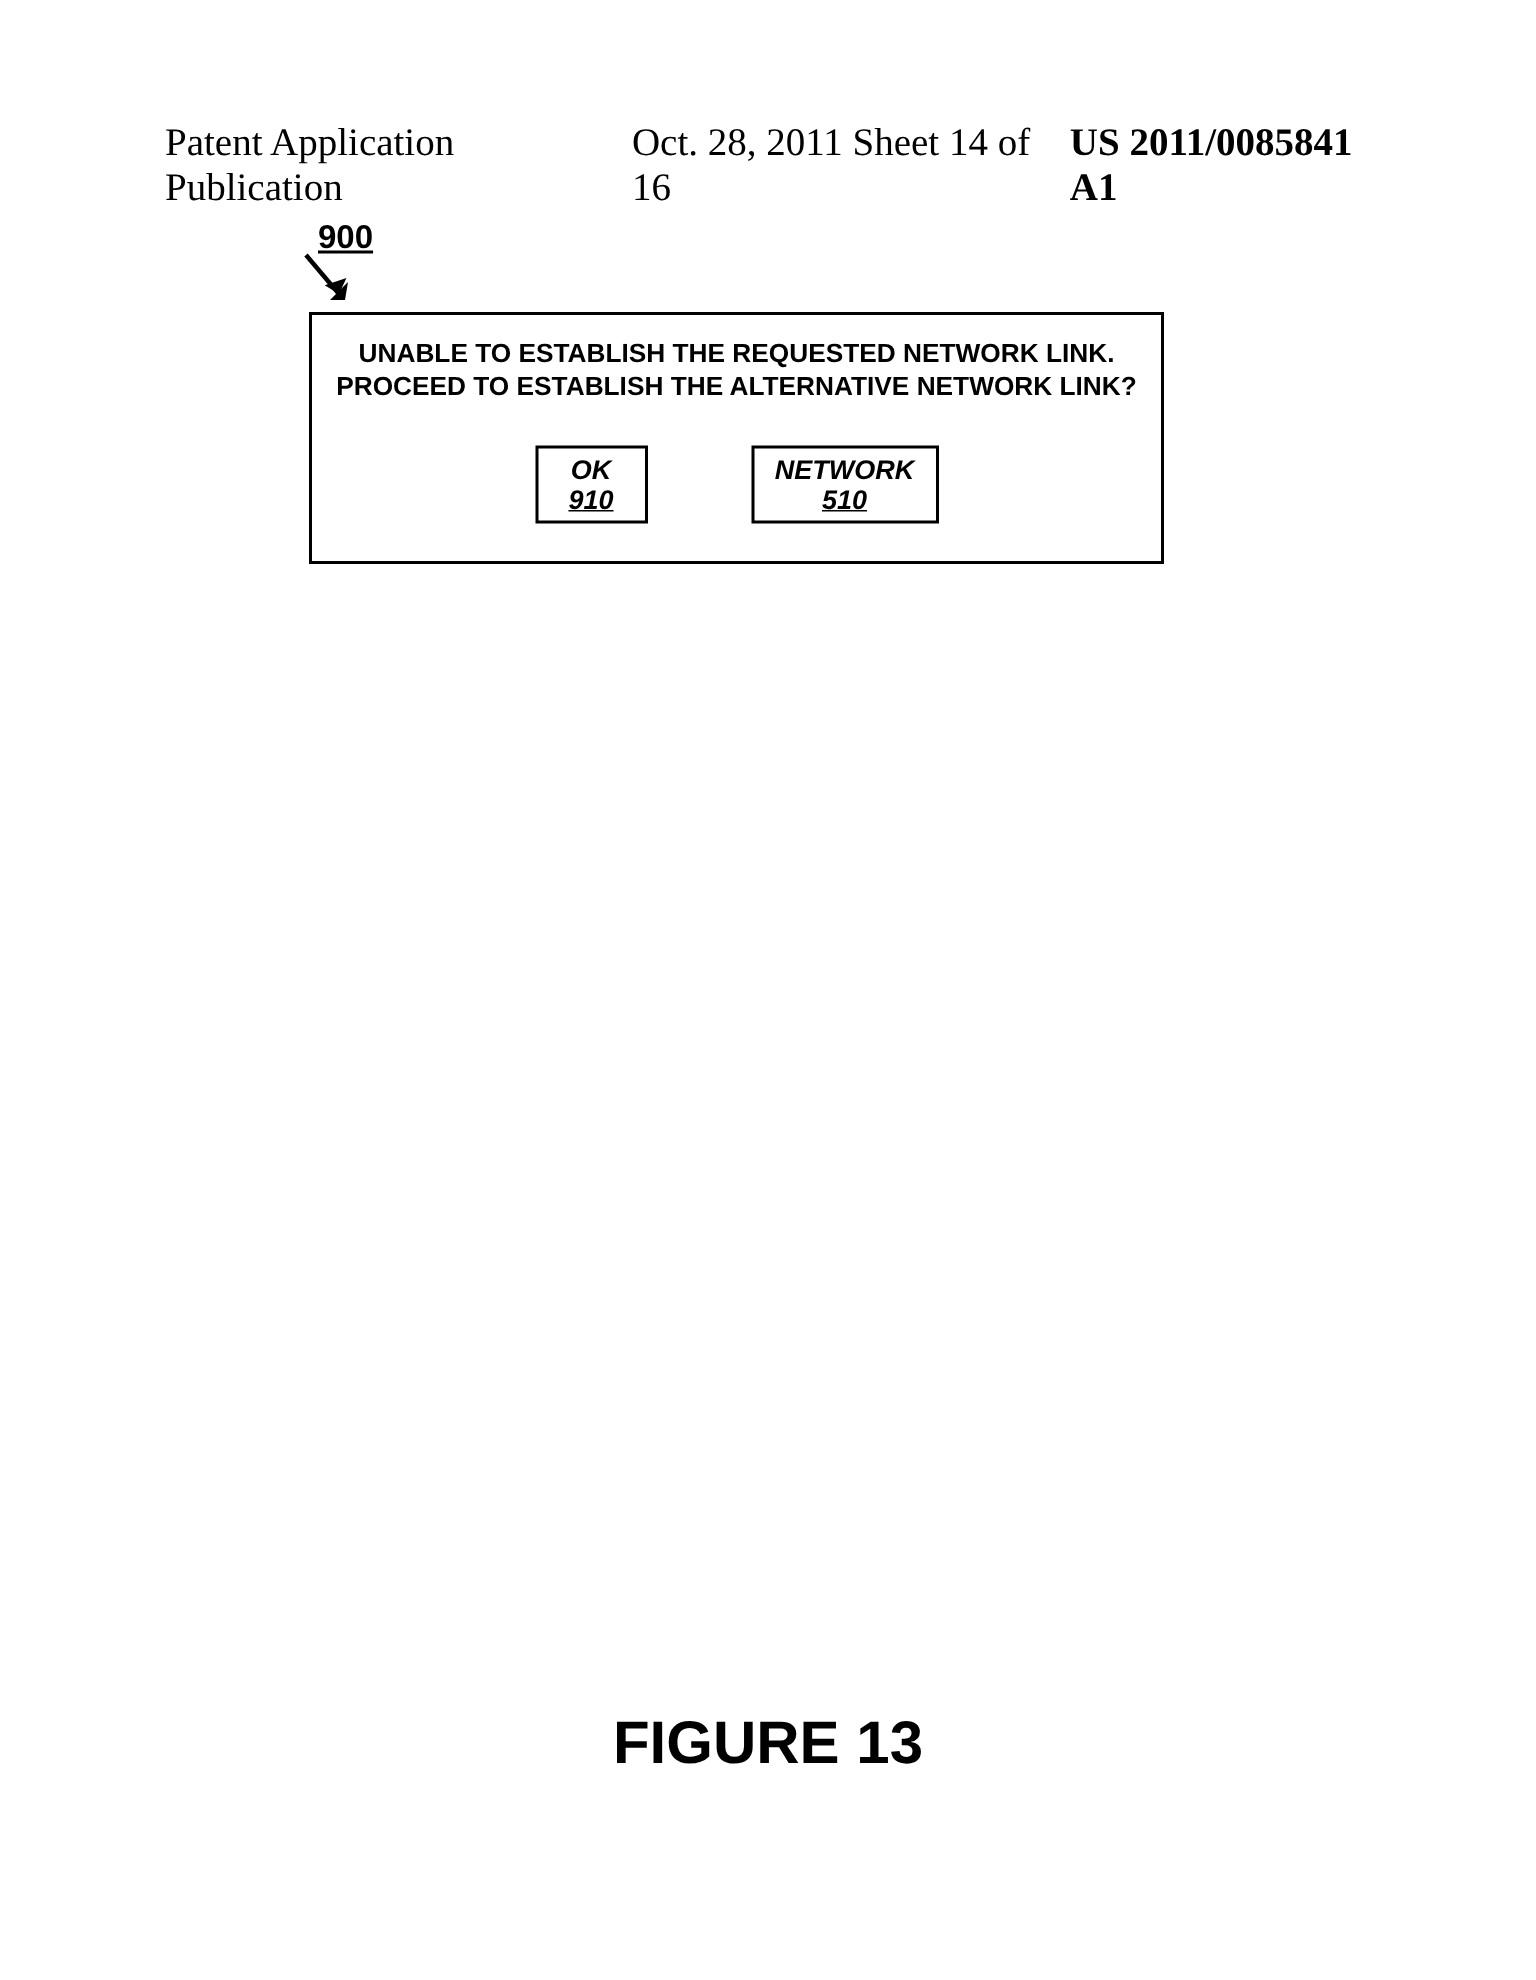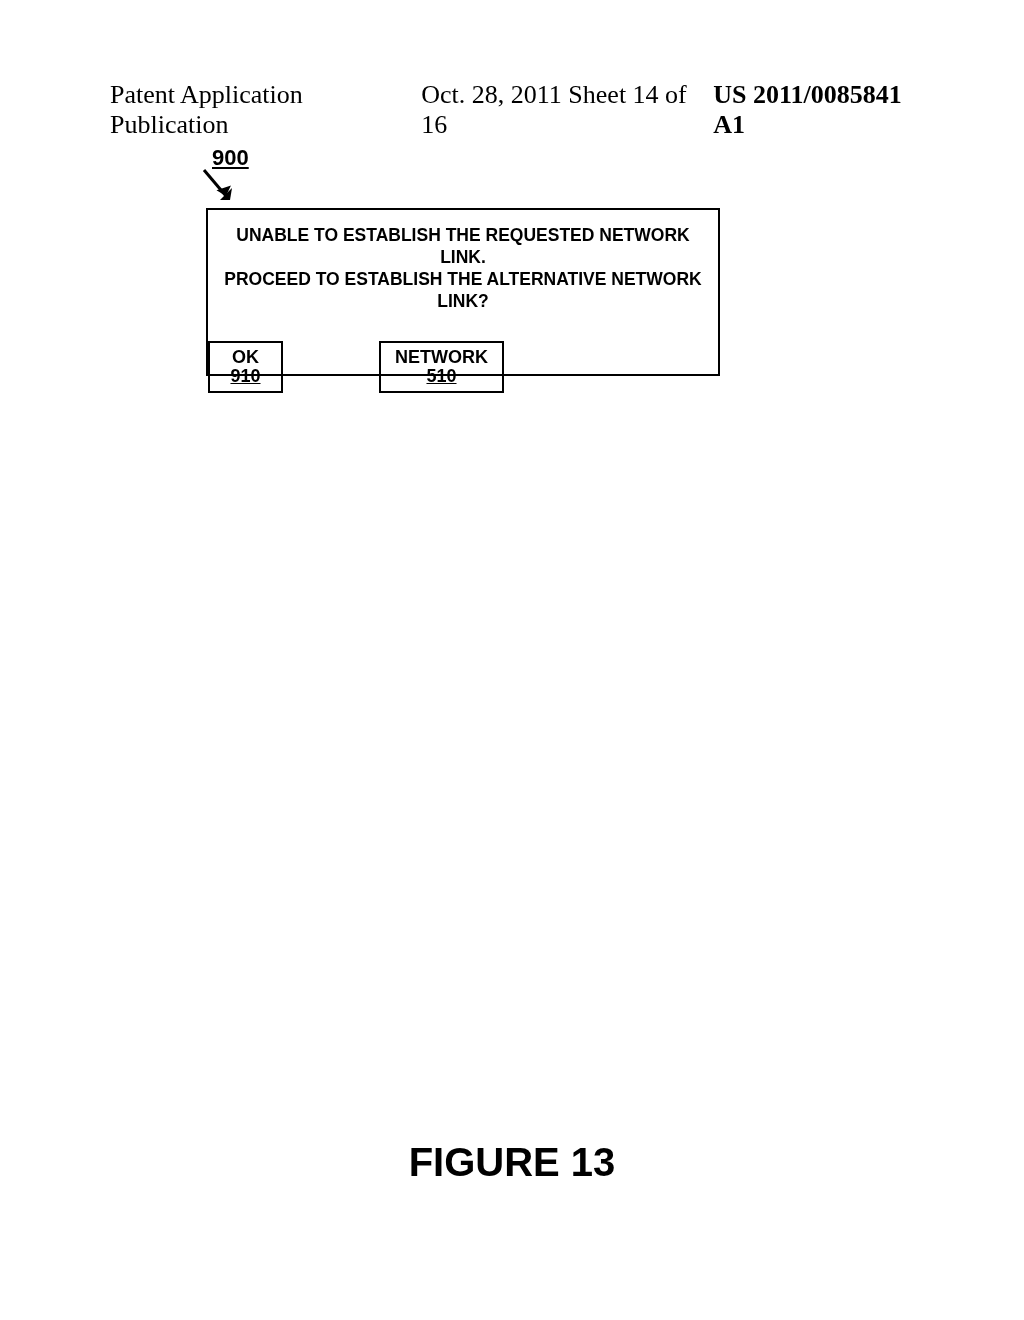--- a/index.html
+++ b/index.html
@@ -44,39 +44,40 @@
   .arrow-svg {
     position: absolute;
     top: 166px;
     left: 200px;
   }
 
   .dialog {
     position: absolute;
     top: 208px;
     left: 206px;
-    width: 514px;
+    width: 570px;
     height: 168px;
     border: 2.5px solid #000;
     box-sizing: border-box;
     font-family: Arial, Helvetica, sans-serif;
   }
   .dialog-msg {
     margin-top: 15px;
     text-align: center;
     font-weight: bold;
     font-size: 17.5px;
     line-height: 1.25;
     padding: 0 10px;
   }
   .dialog-buttons {
     display: flex;
-    justify-content: flex-start;
-    gap: 96px;
+    justify-content: center;
+    gap: 69px;
     margin-top: 28px;
+    font-style: italic;
   }
   .dbtn {
     border: 2.5px solid #000;
     padding: 5px 14px 4px;
     text-align: center;
     font-weight: bold;
     min-width: 75px;
     box-sizing: border-box;
   }
   .dbtn .lbl {

